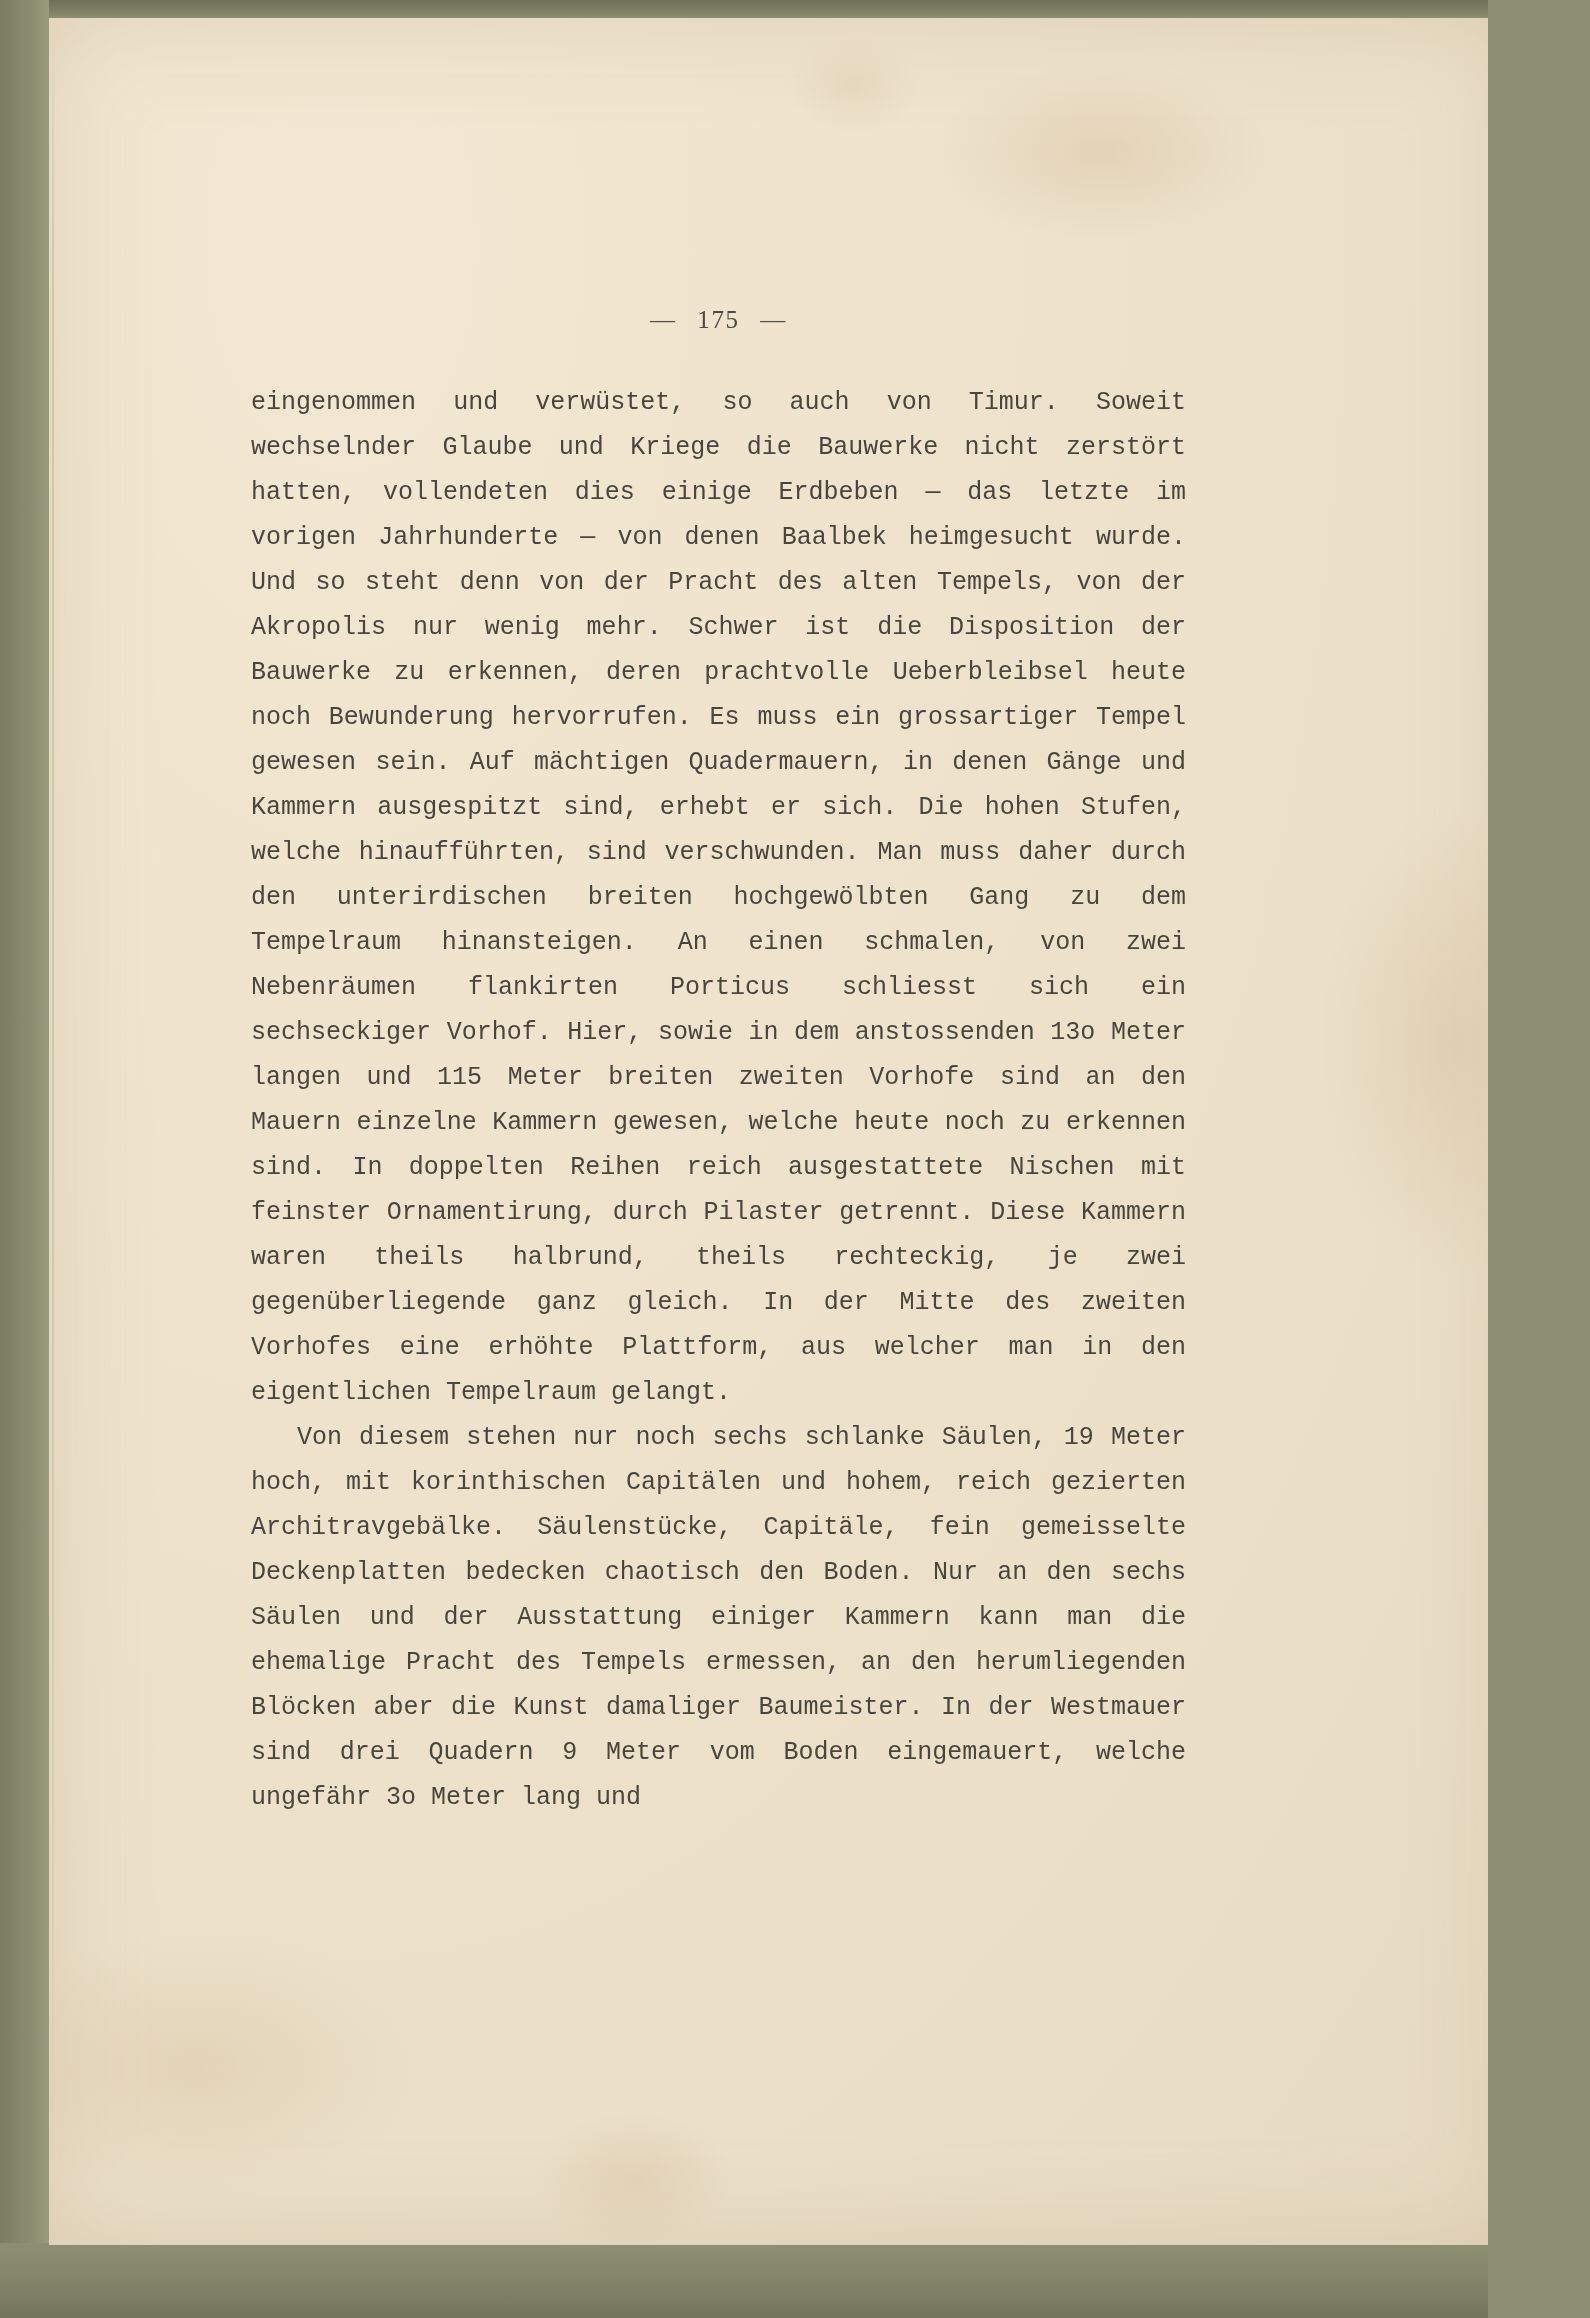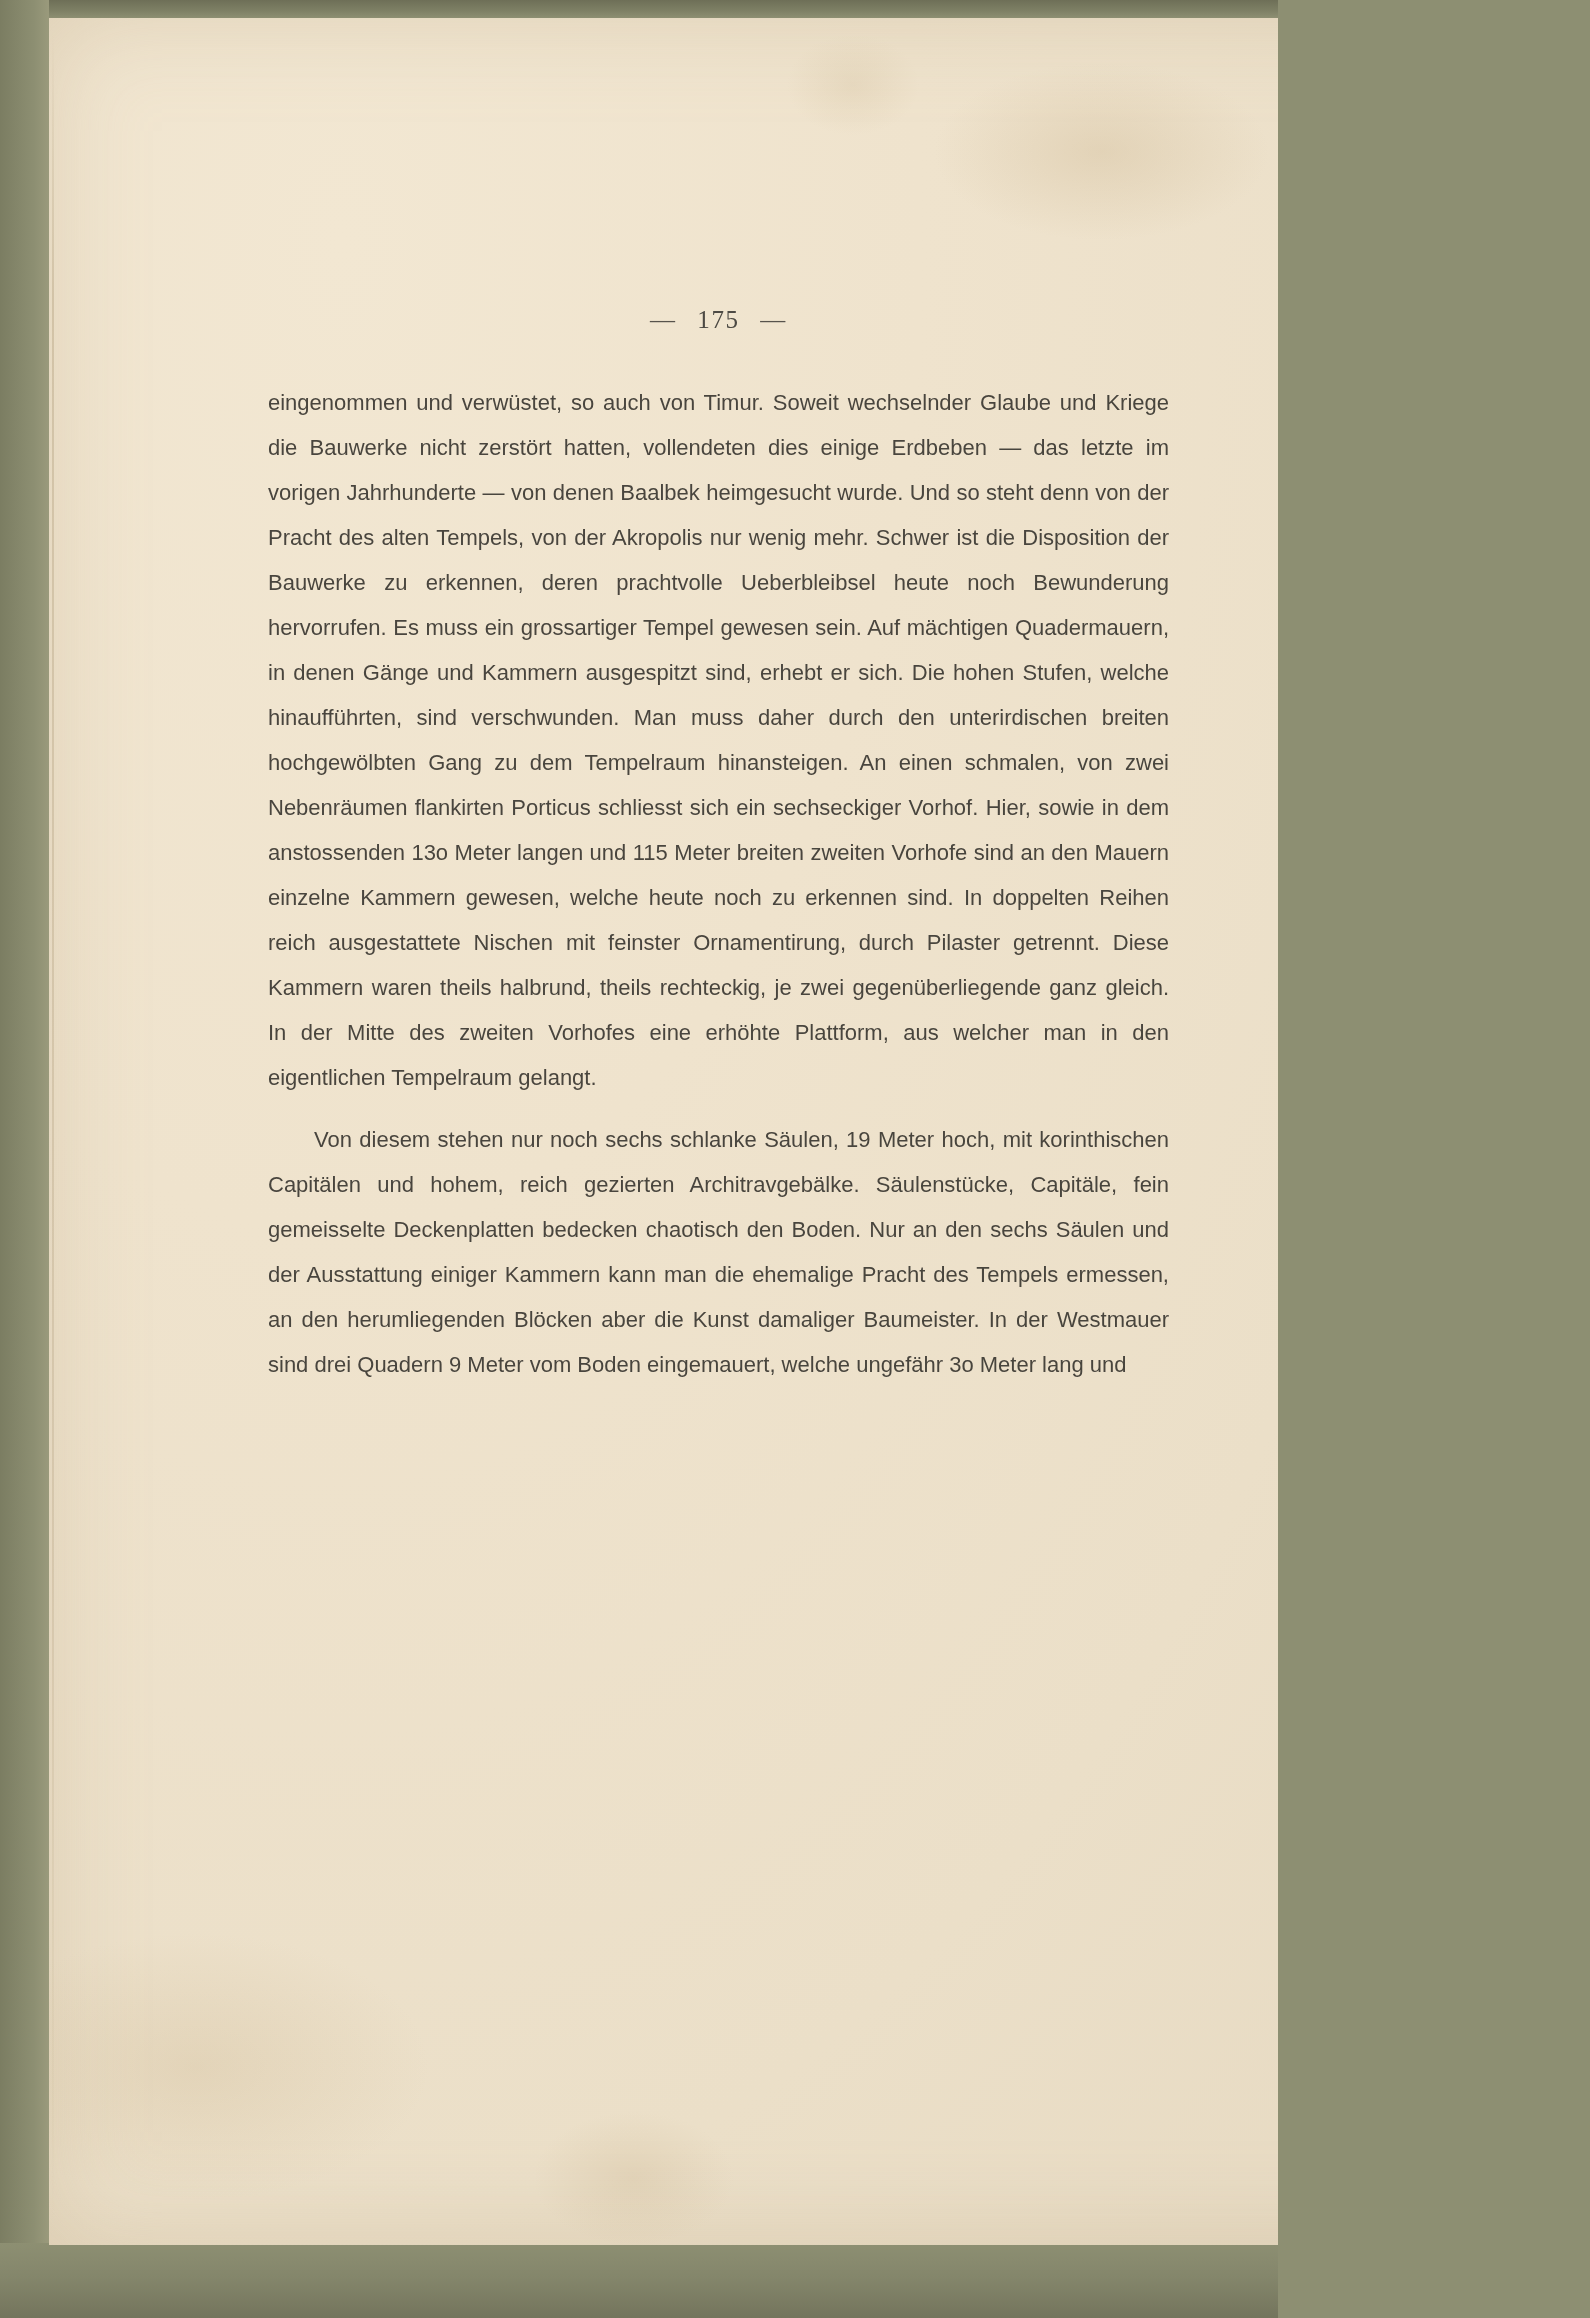--- a/index.html
+++ b/index.html
@@ -2,21 +2,21 @@
 <html style="font-size:12.7px"><head>
 <meta charset="utf-8">
 <style>
   html, body {
     margin: 0;
     padding: 0;
     background: #8d8f72;
   }
   .page {
     position: relative;
-    width: 1278px;
+    width: 1488px;
     height: 2319px;
     overflow: hidden;
     background: #8d8f72;
     font-family: "Liberation Serif", serif;
   }
   
   .book-edge-top {
     position: absolute;
     left: 0; top: 0;
     width: 1591px; height: 17.5px;
@@ -106,27 +106,27 @@
     margin-bottom: 46px;
     font-family: "Liberation Serif", serif;
   }
   .folio .dash {
     display: inline-block;
     margin: 0 20.7px;
     color: #57534c;
   }
 
   p.body {
-    margin: 17px;
+    margin: 0;
     text-align: justify;
-    font-size: 22px;
+    font-size: 25px;
     line-height: 45px;
     color: #39363180;
     color: #3b3832;
-    font-family: Liberation Sans, sans-serif;
+    font-family: Liberation Mono, monospace;
     -webkit-font-smoothing: antialiased;
   }
   p.body + p.body {
     margin-top: 0;
   }
   p.indent {
     text-indent: 46px;
   }
   
   .ink {

